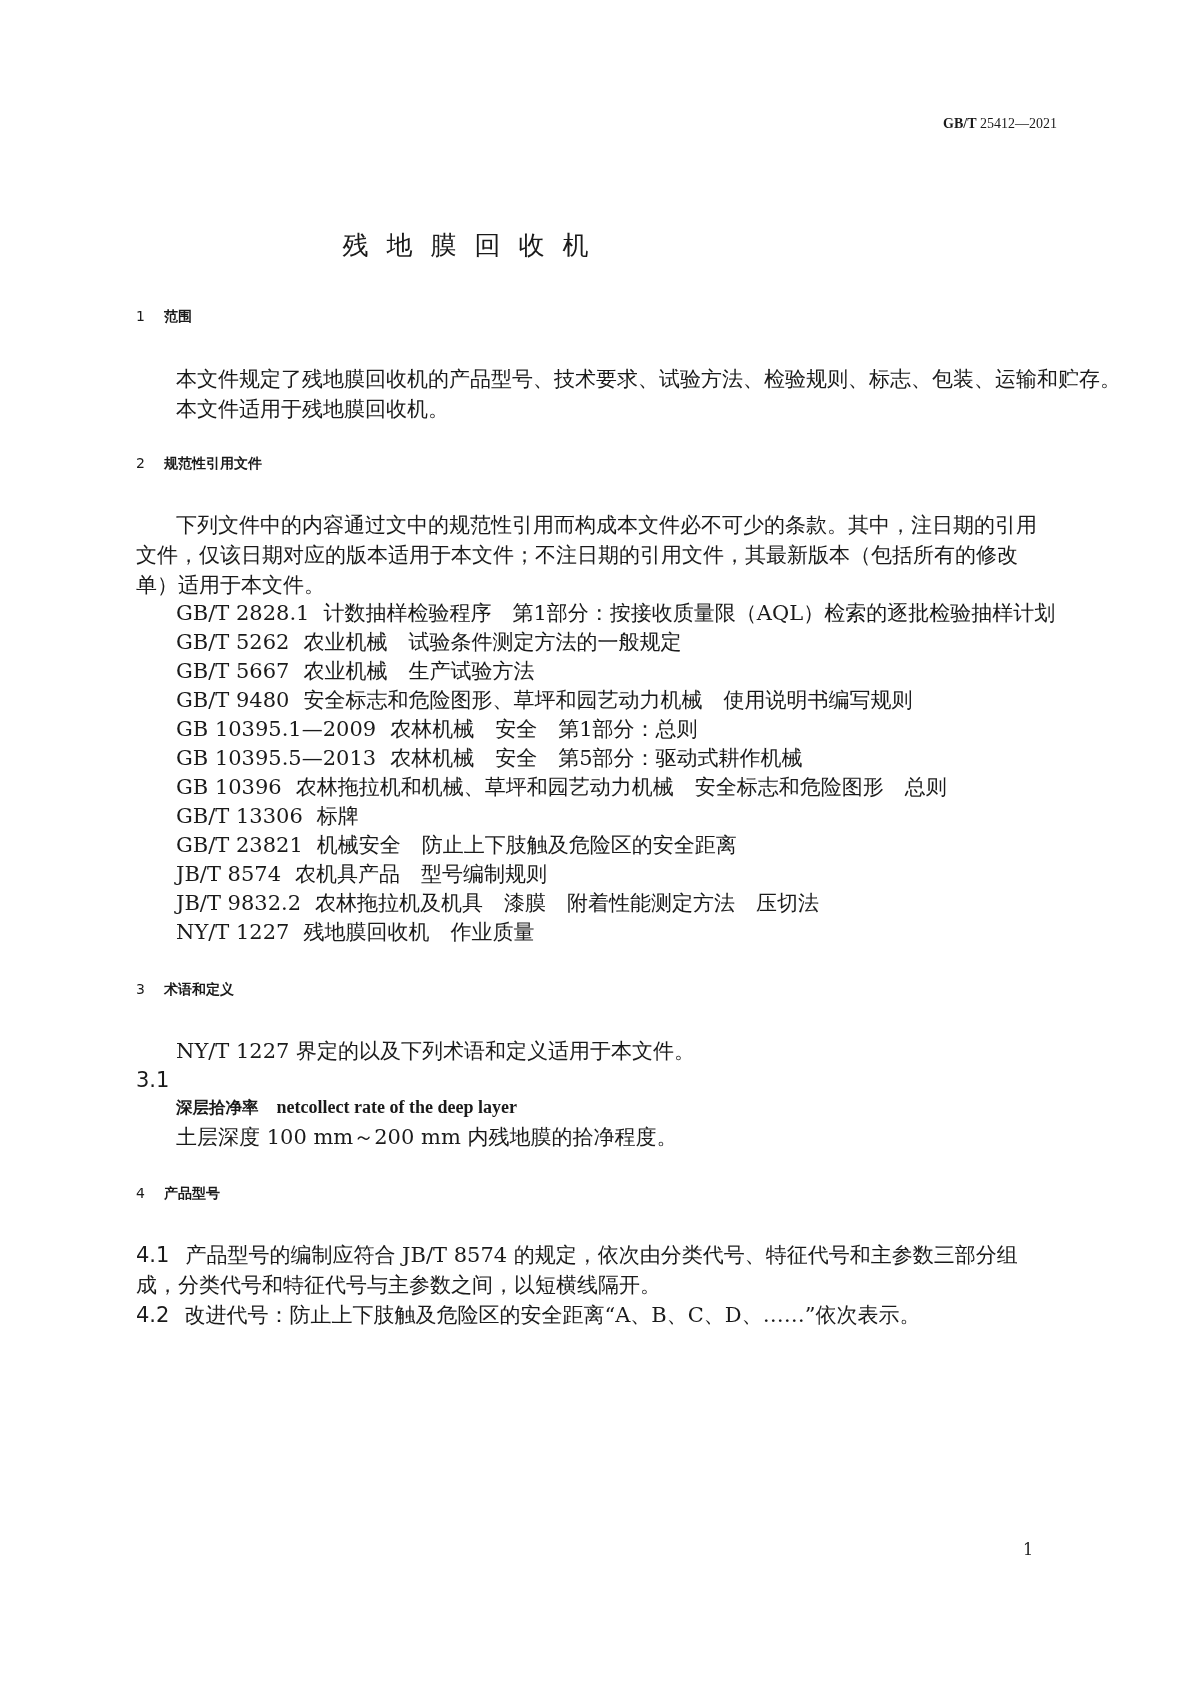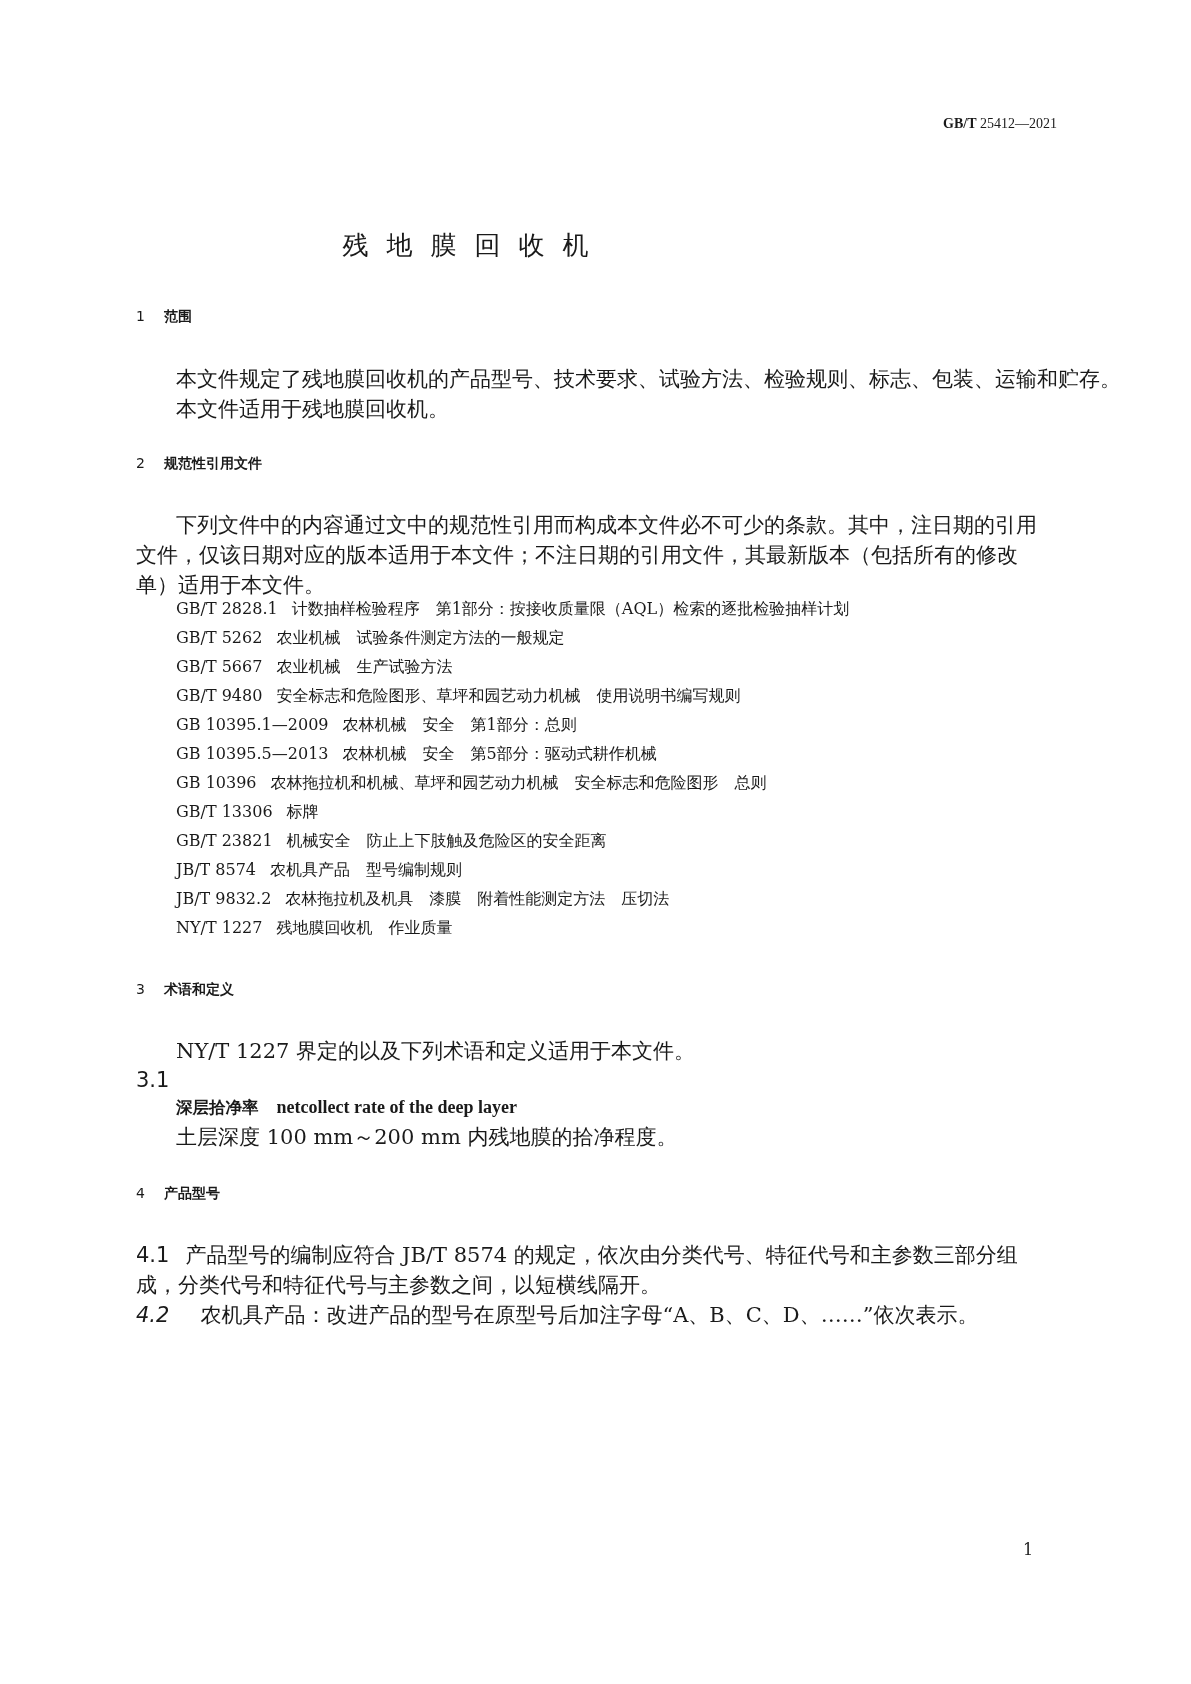--- a/index.html
+++ b/index.html
@@ -8,21 +8,21 @@
   .abs { position:absolute; white-space:nowrap; }
   .std-no { top:116px; right:134px; font-size:14px; font-family:"Liberation Serif",serif; }
   .std-no b { font-weight:bold; }
   .title { top:228px; left:0; width:949px; text-align:center; font-size:26px;
            font-family:Liberation Mono, monospace; letter-spacing:18px; font-weight:500; }
   .h { font-family:"DejaVu Sans",sans-serif; font-size:14px; font-weight:bold; left:136px; }
   .h .num { display:inline-block; width:28px; font-weight:normal; }
   .p { font-size:21px; line-height:30px; }
   .ind { left:176px; }
   .full { left:136px; width:920px; white-space:normal; text-indent:40px; }
-  .ref { left:176px; font-size:16px; }
+  .ref { left:176px; font-size:21px; }
   .ref .code { display:inline-block; margin-right:14px; }
   .term { left:176px; font-size:16.5px; font-weight:bold; font-family:"DejaVu Sans",sans-serif; }
   .term .en { font-family:"Liberation Serif",serif; font-size:18px; margin-left:18px; }
   .pg { top:1540px; left:1023px; font-size:16px; }
 </style>
 </head>
 <body>
 
 <div class="abs std-no"><b>GB/T</b> <span>25412—2021</span></div>
 
@@ -49,15 +49,15 @@
 <div class="abs ref" style="top:918px"><span class="code">NY/T 1227</span><span>残地膜回收机　作业质量</span></div>
 
 <div class="abs h" style="top:981px"><span class="num">3</span><span>术语和定义</span></div>
 <div class="abs p ind" style="top:1036px">NY/T 1227 界定的以及下列术语和定义适用于本文件。</div>
 <div class="abs" style="top:1068px;left:136px;font-size:21px;font-family:'DejaVu Sans',sans-serif;">3.1</div>
 <div class="abs term" style="top:1097px"><span>深层拾净率</span><span class="en">netcollect rate of the deep layer</span></div>
 <div class="abs p ind" style="top:1122px">土层深度 100 mm～200 mm 内残地膜的拾净程度。</div>
 
 <div class="abs h" style="top:1185px"><span class="num">4</span><span>产品型号</span></div>
 <div class="abs p" style="top:1240px;left:136px;width:920px;white-space:normal;"><span style="font-family:'DejaVu Sans',sans-serif;margin-right:16px;">4.1</span><span>产品型号的编制应符合 JB/T 8574 的规定，依次由分类代号、特征代号和主参数三部分组成，分类代号和特征代号与主参数之间，以短横线隔开。</span></div>
-<div class="abs p" style="top:1300px;left:136px;"><span style="font-family:'DejaVu Sans',sans-serif;margin-right:31px;font-style:italic;">4.2</span><span>农机具产品：改进产品的型号在原型号后加注字母“A、B、C、D、……”依次表示。</span></div>
+<div class="abs p" style="top:1300px;left:136px;"><span style="font-family:'DejaVu Sans',sans-serif;margin-right:15px;">4.2</span><span>改进代号：防止上下肢触及危险区的安全距离“A、B、C、D、……”依次表示。</span></div>
 
 <div class="abs pg">1</div>
 
 </body></html>

